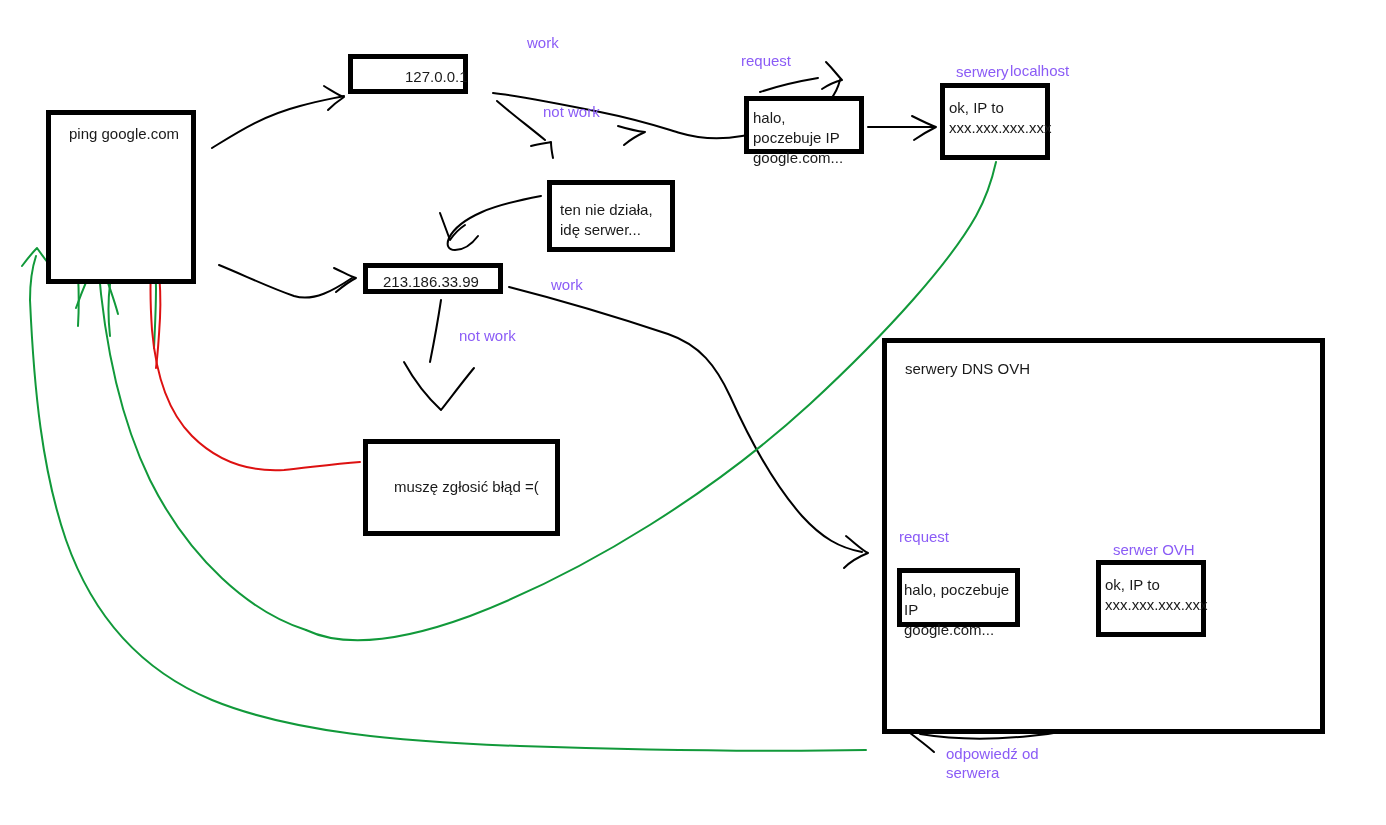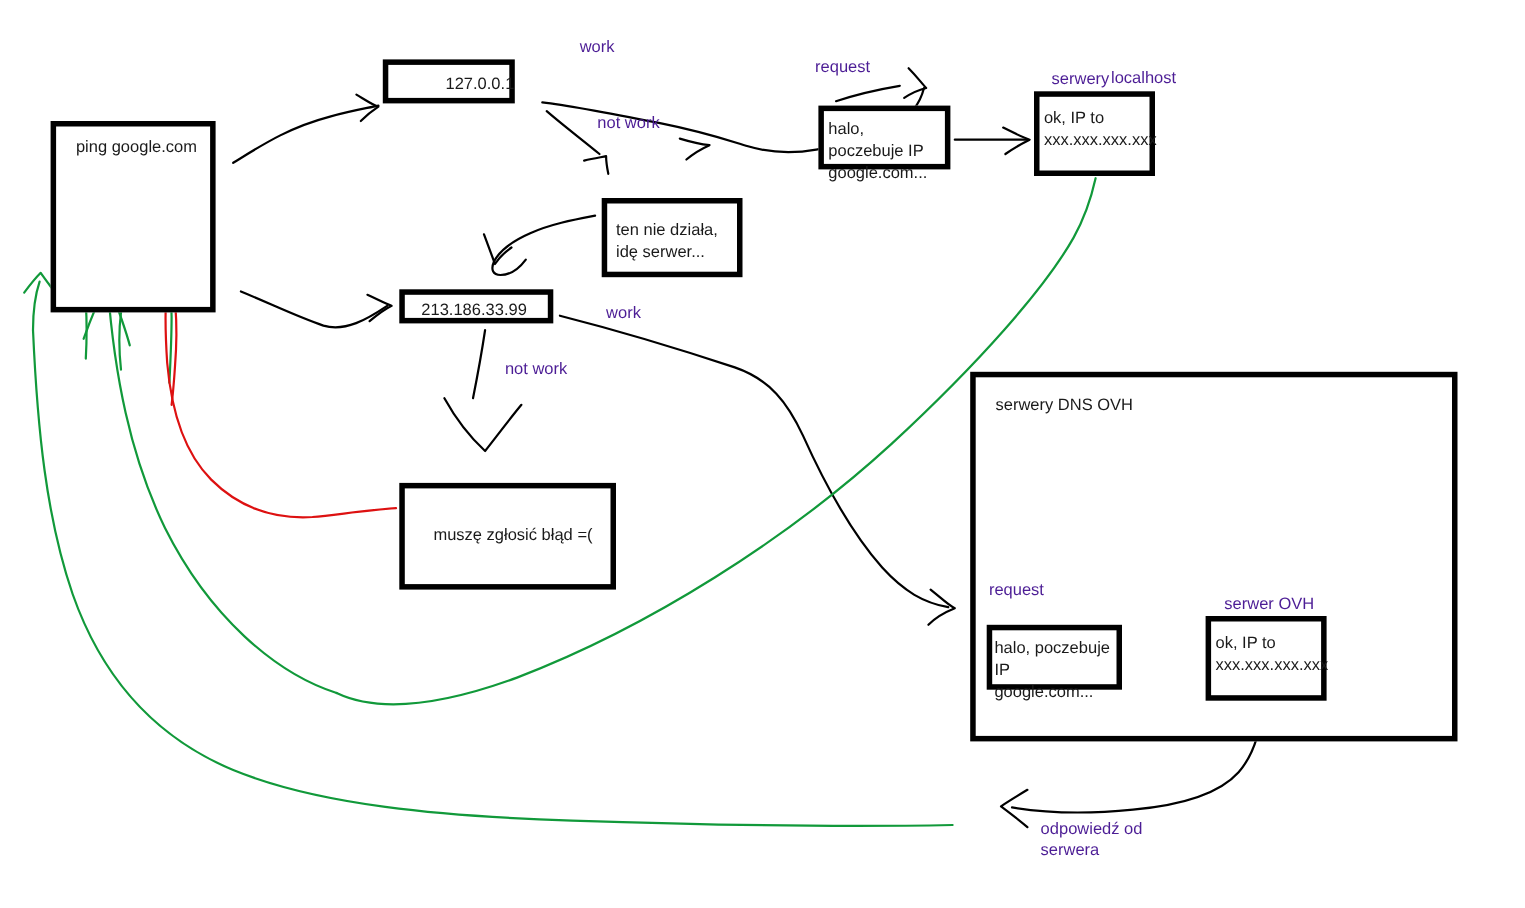--- a/index.html
+++ b/index.html
@@ -1,21 +1,21 @@
 <!DOCTYPE html>
 <html><head>
 <meta charset="utf-8">
 <title>DNS diagram</title>
 <style>
   html,body{margin:0;padding:0;background:#ffffff;}
   body{font-family:"Liberation Sans","DejaVu Sans",sans-serif;}
   #canvas{position:relative;width:1386px;height:825px;background:#ffffff;overflow:hidden;}
   .box{position:absolute;background:#ffffff;border:5px solid #000000;box-sizing:border-box;}
   .box .txt{position:absolute;left:8px;right:4px;color:#1a1a1a;font-size:15px;line-height:20px;}
-  .label{position:absolute;color:#4c1d95;font-size:15px;line-height:19px;white-space:pre;}
+  .label{position:absolute;color:#8b5cf6;font-size:15px;line-height:19px;white-space:pre;}
   svg.lines{position:absolute;left:0;top:0;width:1386px;height:825px;overflow:visible;pointer-events:none;}
   svg.lines path{fill:none;stroke-linecap:round;stroke-linejoin:round;}
   .blk{stroke:#000000;stroke-width:2;}
   .grn{stroke:#11993a;stroke-width:2;}
   .red{stroke:#dd1111;stroke-width:2;}
 </style>
 </head>
 <body>
 
 <div id="canvas">
@@ -98,21 +98,21 @@
   </div>
 
   <div class="box" style="left:744px;top:96px;width:120px;height:58px;">
     <div class="txt" style="top:7px;left:4px;">halo, poczebuje IP google.com...</div>
   </div>
 
   <div class="box" style="left:940px;top:83px;width:110px;height:77px;">
     <div class="txt" style="top:10px;left:4px;">ok, IP to xxx.xxx.xxx.xxx</div>
   </div>
 
-  <div class="box" style="left:882px;top:338px;width:443px;height:336px;">
+  <div class="box" style="left:882px;top:338px;width:443px;height:396px;">
     <div class="txt" style="top:16px;left:18px;">serwery DNS OVH</div>
   </div>
 
   <div class="box" style="left:897px;top:568px;width:123px;height:59px;">
     <div class="txt" style="top:7px;left:2px;">halo, poczebuje IP google.com...</div>
   </div>
 
   <div class="box" style="left:1096px;top:560px;width:110px;height:77px;">
     <div class="txt" style="top:10px;left:4px;">ok, IP to xxx.xxx.xxx.xxx</div>
   </div>

